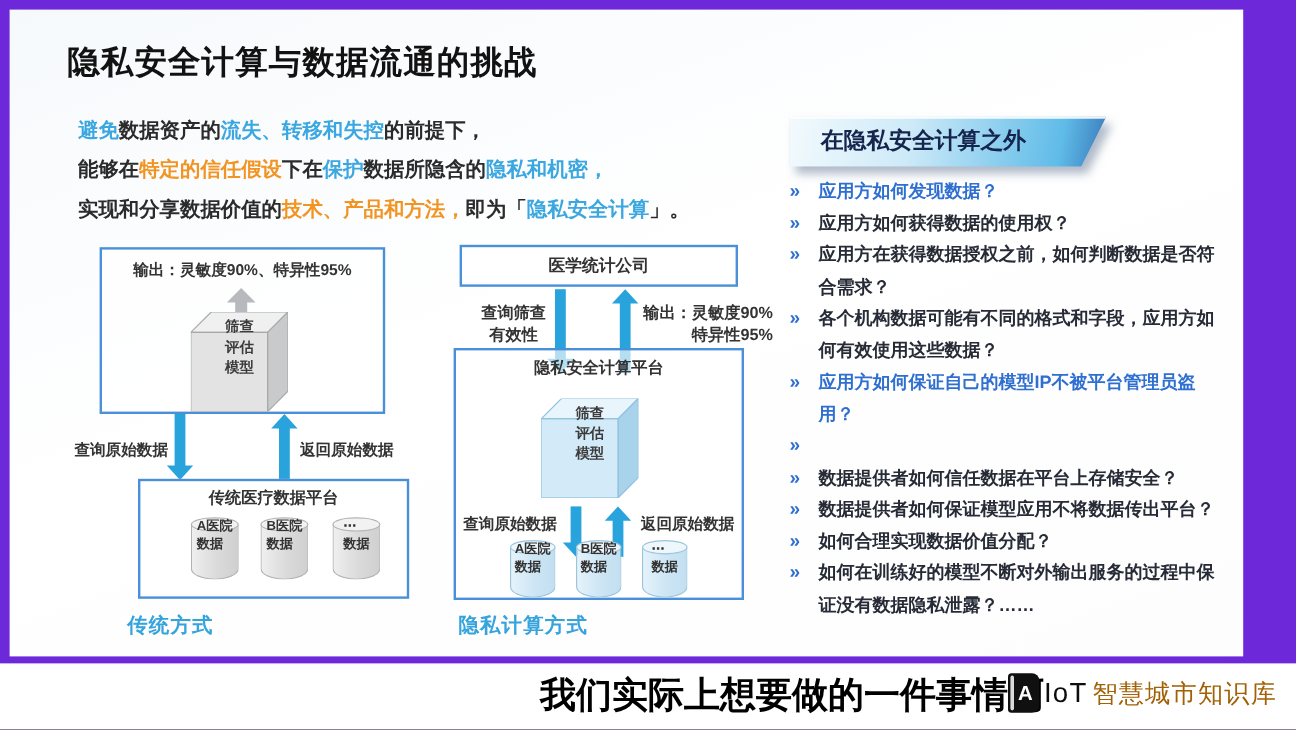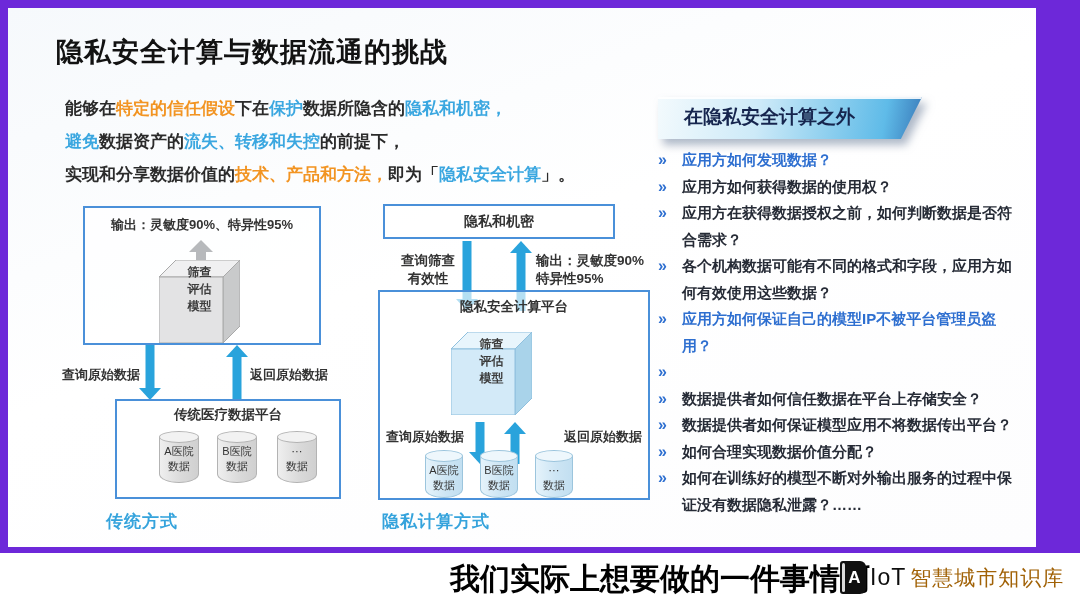--- a/index.html
+++ b/index.html
@@ -40,22 +40,22 @@
                  font-size:12px; font-weight:700; color:#3c3c3c; line-height:17px; }
 
   .cyl { position:absolute; width:40px; height:52px; }
   .cyl .ctop { position:absolute; left:0; right:0; top:0; height:12px; border-radius:50%;
                background:#f2f2f2; border:1px solid #b3b3b3; }
   .cyl .cbody { position:absolute; left:0; right:0; top:6px; bottom:0; border:1px solid #b3b3b3; border-top:none;
                 background:linear-gradient(90deg,#efefef 0%,#dadada 55%,#d0d0d0 100%);
                 border-radius:0 0 50% 50% / 0 0 9px 9px; }
   .cyl.bluecyl .ctop { background:#eef7fc; border-color:#9cc5dd; }
   .cyl.bluecyl .cbody { background:linear-gradient(90deg,#e5f3fb 0%,#cde5f4 55%,#c2dff1 100%); border-color:#9cc5dd; }
-  .cyl .clbl { position:absolute; left:50%; transform:translateX(-50%); top:13px; text-align:center;
-               font-size:11px; font-weight:400; color:#333; line-height:15px; white-space:nowrap; }
+  .cyl .clbl { position:absolute; left:50%; transform:translateX(-50%); top:1px; 
+               font-size:11px; font-weight:700; color:#333; line-height:15px; white-space:nowrap; }
 
   .mode-caption { position:absolute; font-size:17px; font-weight:700; color:#35A3DC; letter-spacing:1px; }
 
   
   .banner { position:absolute; left:650px; top:89px; width:264px; height:42px;
             filter:drop-shadow(5px 6px 4px rgba(95,115,145,.5)); }
   .banner .shape { position:absolute; inset:0;
             clip-path:polygon(0 0, 100% 0, 92% 100%, 0 100%);
             background:linear-gradient(100deg,#f3fafd 0%,#cdeaf8 38%,#5fbbe8 85%,#3878b8 100%);
             border-top:2px solid rgba(255,255,255,.9); }
@@ -83,22 +83,22 @@
 </head>
 <body>
 
 <div id="canvas">
   <div class="video">
     <div class="slide">
 
       <div class="title">隐私安全计算与数据流通的挑战</div>
 
       <div class="intro">
+        <div class="iline"><span class="b">避免</span><span>数据资产的</span><span class="b">流失、转移和失控</span><span>的前提下，</span></div>
         <div class="iline"><span>能够在</span><span class="o">特定的信任假设</span><span>下在</span><span class="b">保护</span><span>数据所隐含的</span><span class="b">隐私和机密，</span></div>
-        <div class="iline"><span class="b">避免</span><span>数据资产的</span><span class="b">流失、转移和失控</span><span>的前提下，</span></div>
         <div class="iline"><span>实现和分享数据价值的</span><span class="o">技术、产品和方法，</span><span>即为「</span><span class="b">隐私安全计算</span><span>」。</span></div>
       </div>
 
       <div class="dbox" style="left:75px; top:198px; width:238px; height:139px;">
         <div class="boxlbl" style="top:8px; font-size:13px;">输出：灵敏度90%、特异性95%</div>
         <div class="arr up gray" style="left:104px; top:32px; height:27px;">
             <div class="head"></div>
             <div class="shaft"></div>
           </div>
         <div class="cube" style="left:74px; top:52px;">
@@ -149,40 +149,40 @@
             <div class="ctop"></div>
           <div class="clbl">
               <div>⋯</div>
               <div>数据</div>
             </div>
         </div>
       </div>
       <div class="mode-caption" style="left:70px; top:502px;margin-left:28px;">传统方式</div>
 
       <div class="dbox" style="left:375px; top:196px; width:232px; height:35px;">
-        <div class="boxlbl" style="top:7px; font-size:14px;">隐私和机密</div>
+        <div class="boxlbl" style="top:7px; font-size:14px;">医学统计公司</div>
       </div>
       <div class="arr down" style="left:447px; top:233px; height:70px;">
           <div class="shaft"></div>
           <div class="head"></div>
         </div>
       <div class="arr up" style="left:501px; top:233px; height:70px;">
           <div class="head"></div>
           <div class="shaft"></div>
         </div>
       <div class="flowlbl" style="left:382px; top:244px; width:76px; text-align:center; line-height:18px; font-size:13.5px;">
         <div>查询筛查</div>
         <div>有效性</div>
       </div>
-      <div class="flowlbl" style="left:528px; top:244px; line-height:18px; font-size:13.5px;">
+      <div class="flowlbl" style="left:528px; top:244px; line-height:18px; font-size:13.5px;text-align:right;">
         <div>输出：灵敏度90%</div>
         <div>特异性95%</div>
       </div>
 
-      <div class="dbox" style="left:370px; top:282px; width:272px; height:210px;">
+      <div class="dbox" style="left:370px; top:282px; width:242px; height:210px;">
         <div class="boxlbl" style="top:6px; font-size:13.5px;">隐私安全计算平台</div>
         <div class="cube" style="left:71px; top:40px;">
           <svg width="81" height="83" viewBox="0 0 81 83">
             <polygon points="0,17 17,0 81,0 64,17" fill="#e8f5fc" stroke="#8fc0de" stroke-width="1"></polygon>
             <polygon points="64,17 81,0 81,66 64,83" fill="#a9d3ea" stroke="#8fc0de" stroke-width="1"></polygon>
             <rect x="0" y="17" width="64" height="66" fill="#d3eaf8" stroke="#8fc0de" stroke-width="1"></rect>
           </svg>
           <div class="ctext">
             <div>筛查</div>
             <div>评估</div>

